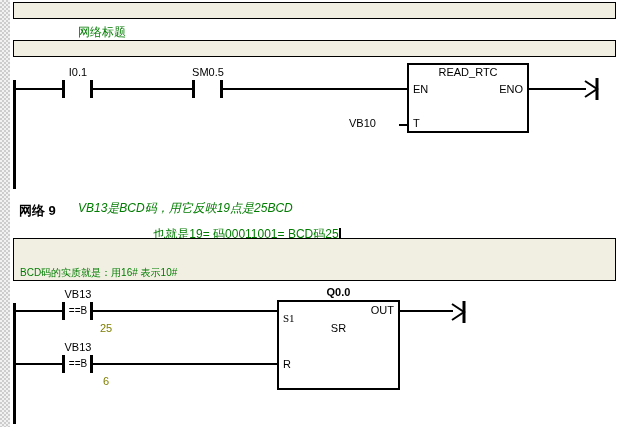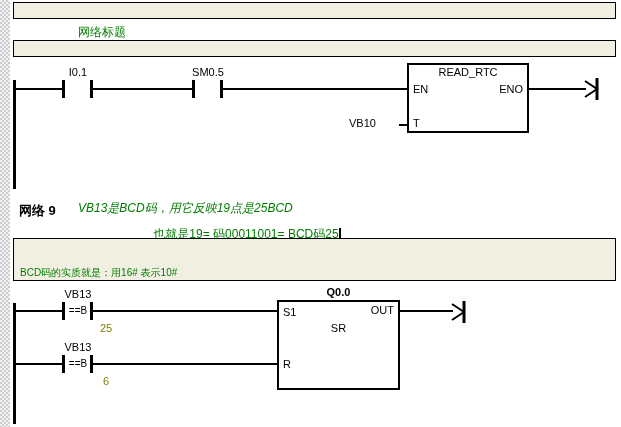--- a/index.html
+++ b/index.html
@@ -106,21 +106,21 @@
     <div class="lbl" style="left:53px;top:341px;width:50px;">VB13</div>
     <div class="vbar" style="left:62px;top:355px;"></div>
     <div class="sym" style="left:65px;top:358px;width:26px;">==B</div>
     <div class="vbar" style="left:90px;top:355px;"></div>
     <div class="val" style="left:64px;top:375px;width:28px;">6</div>
   </div>
   <div class="wire" style="left:93px;top:363px;width:184px;"></div>
 
   <div class="opr" style="left:277px;top:286px;width:123px;text-align:center;font-weight:bold;">Q0.0</div>
   <div class="blk" style="left:277px;top:300px;width:123px;height:90px;">
-    <div class="pin" style="left:4px;top:4px;">S1</div>
+    <div class="pin" style="left:4px;top:10px;font-family:Liberation Serif, serif;">S1</div>
     <div class="pin" style="right:4px;top:2px;padding-left:38px;">OUT</div>
     <div class="blktitle" style="top:20px;">SR</div>
     <div class="pin" style="left:4px;top:56px;">R</div>
   </div>
 
   <div class="wire" style="left:400px;top:310px;width:53px;"></div>
   <svg class="arrow" style="left:451px;top:300px;" width="16" height="24" viewBox="0 0 16 24">
     <path d="M1 4 L13 12 L1 20" fill="none" stroke="#000" stroke-width="2"></path>
     <line x1="13" y1="1" x2="13" y2="23" stroke="#000" stroke-width="3"></line>
   </svg>

